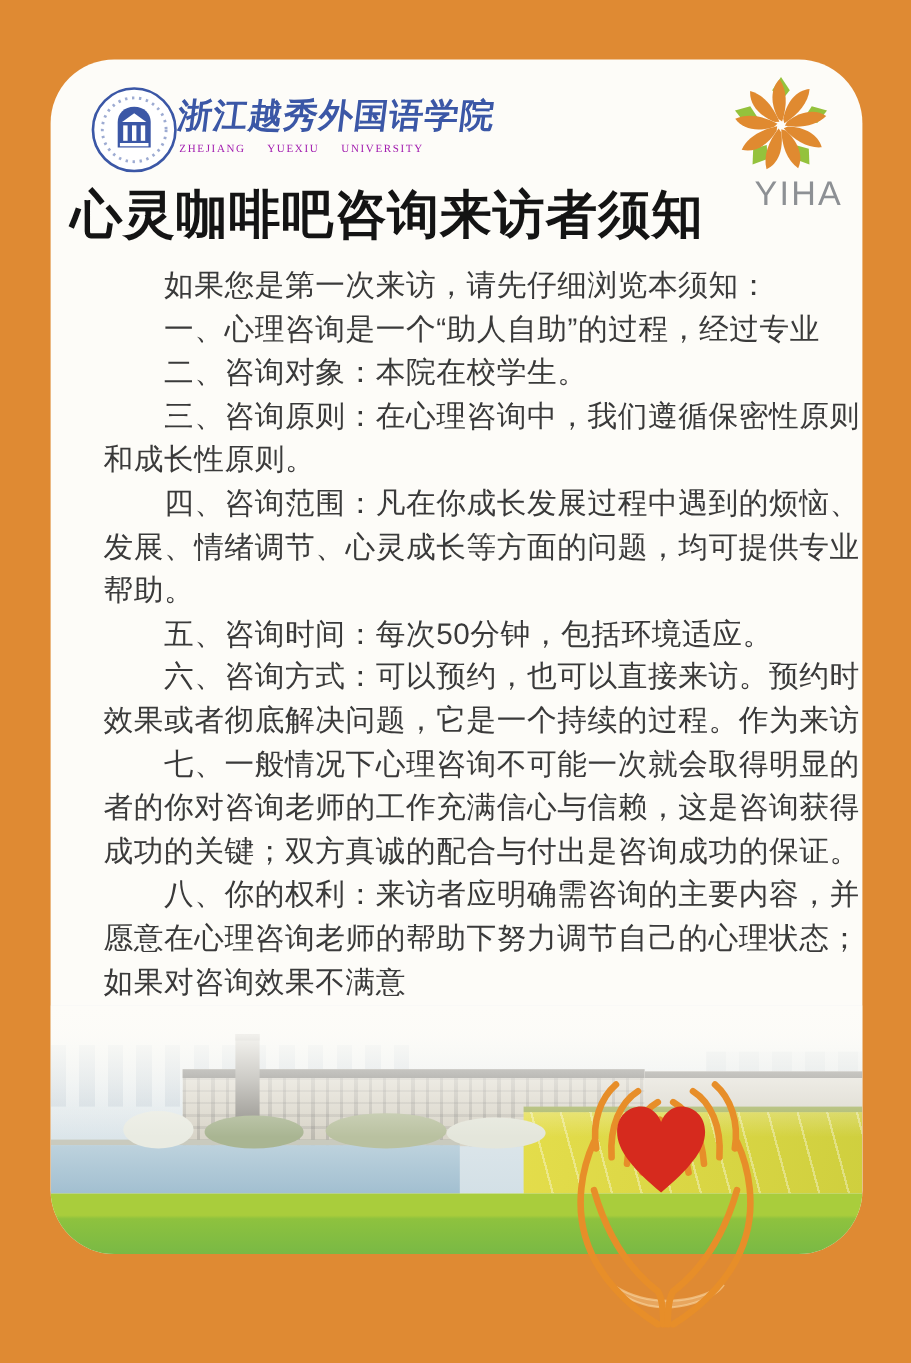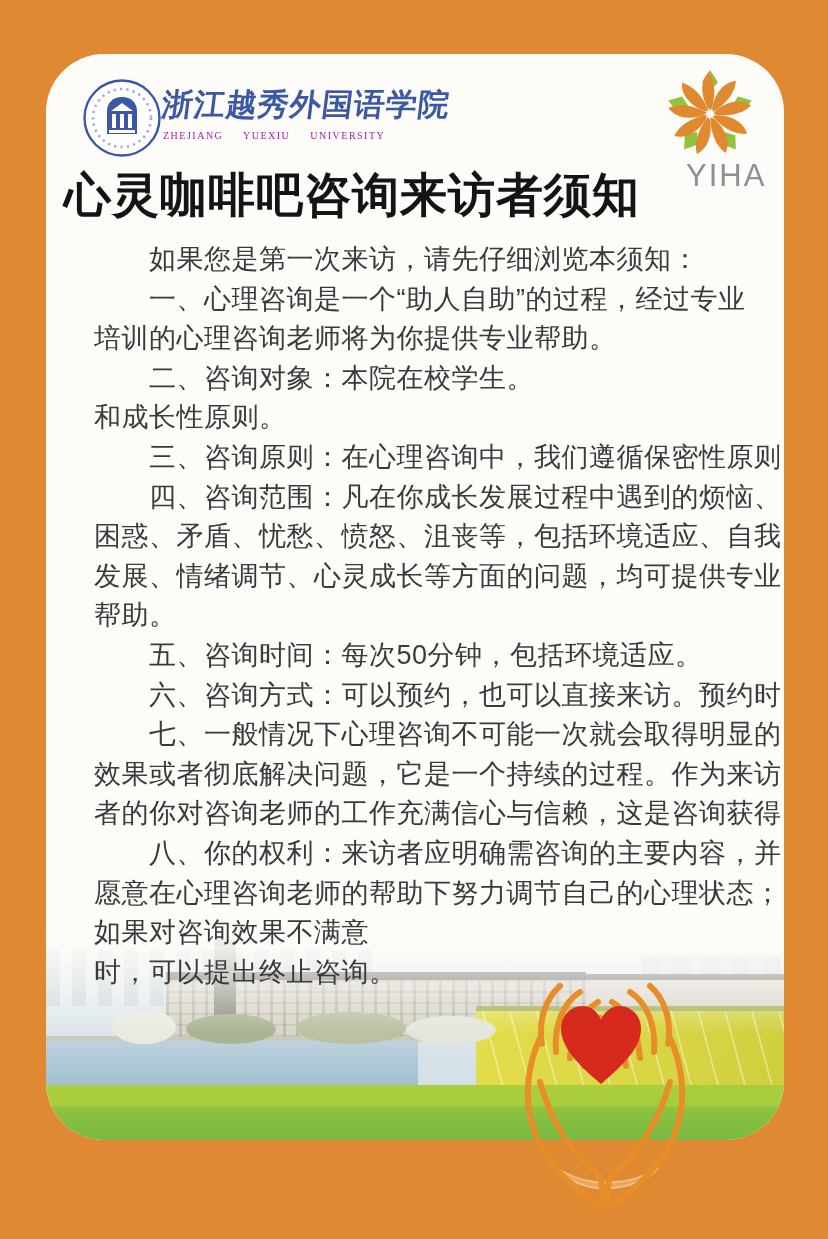--- a/index.html
+++ b/index.html
@@ -121,37 +121,35 @@
       <div class="ph-tree t3"></div>
       <div class="ph-tree t4"></div>
       <div class="ph-fade"></div>
     </div>
 
     <div class="green-strip"></div>
 
     <div class="body-text">
         <div class="line indent">如果您是第一次来访，请先仔细浏览本须知：</div>
         <div class="line indent">一、心理咨询是一个“助人自助”的过程，经过专业</div>
-        <div class="line">培训的心理咨询老师将为你提供专业帮助。</div>
         <div class="line indent">二、咨询对象：本院在校学生。</div>
+        <div class="line indent">三、咨询原则：在心理咨询中，我们遵循保密性原则</div>
         <div class="line">和成长性原则。</div>
-        <div class="line indent">三、咨询原则：在心理咨询中，我们遵循保密性原则</div>
         <div class="line indent">四、咨询范围：凡在你成长发展过程中遇到的烦恼、</div>
-        <div class="line">困惑、矛盾、忧愁、愤怒、沮丧等，包括环境适应、自我</div>
         <div class="line">发展、情绪调节、心灵成长等方面的问题，均可提供专业</div>
         <div class="line">帮助。</div>
         <div class="line indent">五、咨询时间：每次50分钟，包括环境适应。</div>
         <div class="line indent">六、咨询方式：可以预约，也可以直接来访。预约时</div>
+        <div class="line">效果或者彻底解决问题，它是一个持续的过程。作为来访</div>
         <div class="line indent">七、一般情况下心理咨询不可能一次就会取得明显的</div>
-        <div class="line">效果或者彻底解决问题，它是一个持续的过程。作为来访</div>
         <div class="line">者的你对咨询老师的工作充满信心与信赖，这是咨询获得</div>
+        <div class="line">成功的关键；双方真诚的配合与付出是咨询成功的保证。</div>
         <div class="line indent">八、你的权利：来访者应明确需咨询的主要内容，并</div>
         <div class="line">愿意在心理咨询老师的帮助下努力调节自己的心理状态；</div>
         <div class="line">如果对咨询效果不满意</div>
-        <div class="line">时，可以提出终止咨询。</div>
       </div>
   </div>
 
   <svg class="hands" viewBox="0 0 210 235">
 
     <path d="M60,198 C90,216 130,214 158,196 C150,208 118,221 90,215 C74,211 65,206 60,198 Z" fill="rgba(255,232,195,0.30)" stroke="rgba(252,220,170,0.55)" stroke-width="2"></path>
 
     <g fill="none" stroke="#e78e29" stroke-width="6" stroke-linecap="round">
       <path d="M98,232 C72,216 42,188 32,152 C24,124 28,92 40,66"></path>
       <path d="M42,72 C38,48 46,26 60,14"></path>

